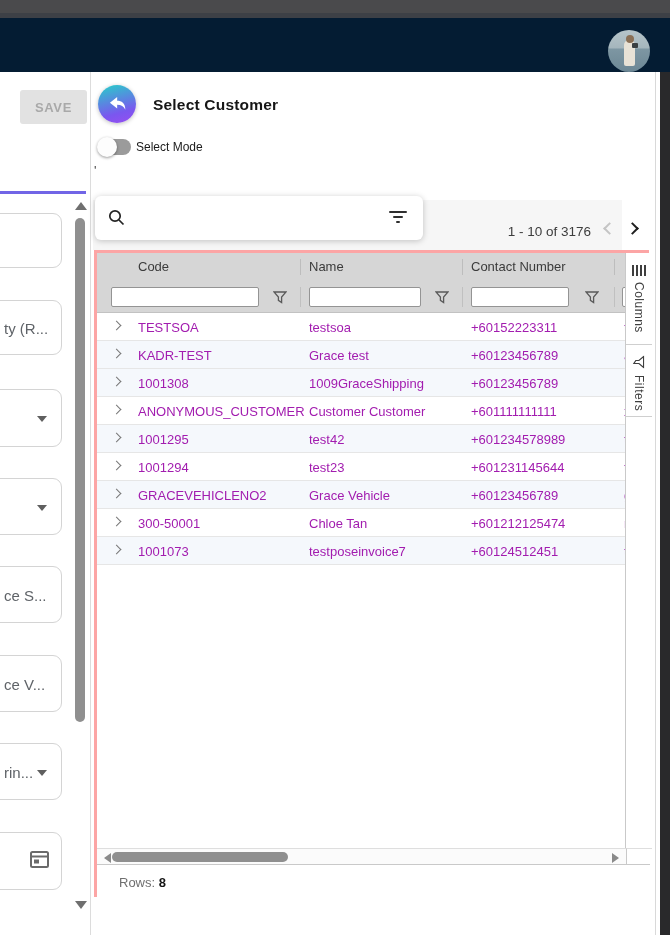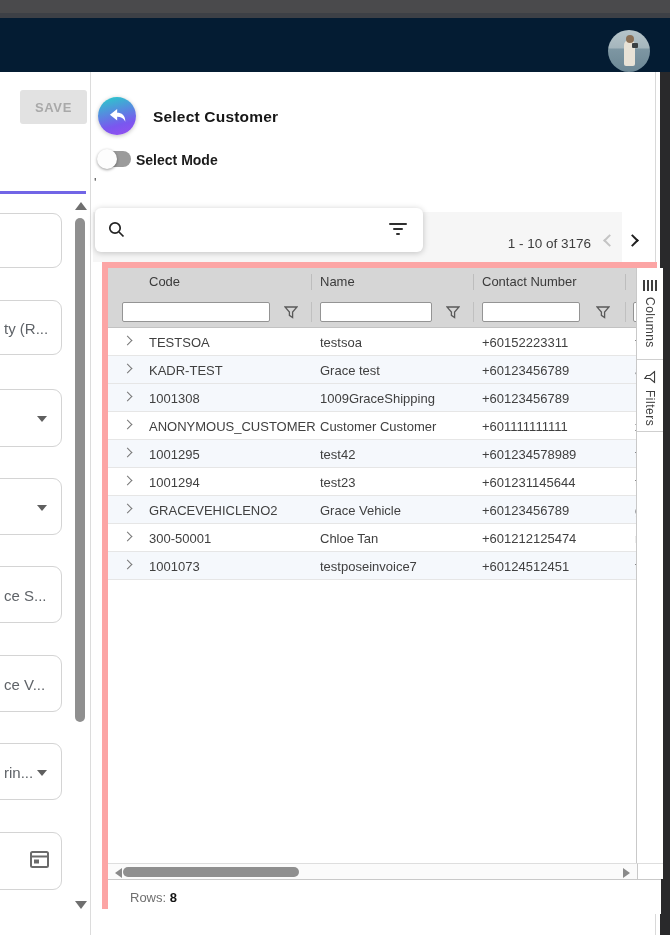--- a/index.html
+++ b/index.html
@@ -36,32 +36,32 @@
            border-left:5px solid transparent; border-right:5px solid transparent; border-top:6px solid #5f5f5f; }
   .cal-icon { position:absolute; left:69px; top:50%; transform:translateY(-50%); }
 
   .v-scroll-up { position:absolute; left:75px; top:130px; width:0; height:0;
                  border-left:6px solid transparent; border-right:6px solid transparent; border-bottom:8px solid #6f6f6f; cursor:pointer;}
   .v-scroll-dn { position:absolute; left:75px; top:829px; width:0; height:0;
                  border-left:6px solid transparent; border-right:6px solid transparent; border-top:8px solid #6f6f6f; cursor:pointer;}
   .v-thumb { position:absolute; left:75px; top:146px; width:10px; height:504px; background:#8f8f8f; border-radius:5px; cursor:grab; }
 
   
-  .main { position:absolute; left:92px; top:72px; width:563px; height:734px; background:#fff;margin-top:12px; }
+  .main { position:absolute; left:92px; top:72px; width:563px; height:734px; background:#fff; }
 
   .back-btn { position:absolute; left:6px; top:13px; width:38px; height:38px; border-radius:50%;
               background:linear-gradient(165deg,#26d0c9 0%,#7a57ef 70%,#974ef0 100%);
               border:none; cursor:pointer; box-shadow:0 1px 4px rgba(0,0,0,.25); }
   .back-btn svg { position:absolute; left:8px; top:9px; }
   .panel-title { position:absolute; left:61px; top:24px; font-size:15.5px; font-weight:600; color:#161616; letter-spacing:.2px; }
 
   .toggle { position:absolute; left:7px; top:67px; width:32px; height:16px; background:#9b9b9b; border-radius:8px; cursor:pointer; }
   .toggle .knob { position:absolute; left:-2px; top:-2px; width:20px; height:20px; background:#fdfdfd; border-radius:50%;
                   box-shadow:0 1px 3px rgba(0,0,0,.4); }
-  .toggle-label { position:absolute; left:44px; top:68px; font-size:14px; font-weight:700; color:#1b1b1b; }
+  .toggle-label { position:absolute; left:44px; top:68px; font-size:12px; font-weight:400; color:#1b1b1b; }
   .stray { position:absolute; left:2px; top:91px; font-size:13px; color:#444; }
 
   .toolbar-band { position:absolute; left:1px; top:128px; width:529px; height:50px; background:#f6f6f6; }
 
   .search-card { position:absolute; left:3px; top:124px; width:328px; height:44px; background:#fff; border-radius:6px;
                  box-shadow:0 1px 6px rgba(0,0,0,.22); }
   .search-card svg.mag { position:absolute; left:13px; top:13px; }
   .search-input { position:absolute; left:36px; top:7px; width:240px; height:30px; border:none; outline:none;
                   font-family:"Liberation Sans",sans-serif; font-size:14.5px; color:#333; background:transparent; }
   .search-input::placeholder { color:#8c8c8c; }
@@ -71,39 +71,39 @@
   .flt-lines i:nth-child(2){ top:5px; width:10px; }
   .flt-lines i:nth-child(3){ top:10px; width:4px; }
 
   .pager { position:absolute; right:18px; top:152px; display:flex; align-items:flex-start; gap:14px; }
   .pager-text { font-size:13.5px; color:#3d3d3d; }
   .chev { width:9px; height:9px; border-right:2.5px solid; border-bottom:2.5px solid; cursor:pointer; }
   .chev.prev { transform:rotate(135deg); color:#c4c4c4; border-color:#c4c4c4; }
   .chev.next { transform:rotate(-45deg); color:#1f1f1f; border-color:#1f1f1f; }
 
   
-  .grid { position:absolute; left:10px; top:178px; width:555px; height:647px; border:6px solid #fca5a5; background:#fff; }
+  .grid { position:absolute; left:2px; top:178px; width:555px; height:647px; border:3px solid #fca5a5; background:#fff; }
   .viewport { position:absolute; left:0; top:0; width:529px; height:595px; border-right:1px solid #c9c9c9; overflow:hidden; background:#fff; }
 
   .ghead { position:absolute; left:0; top:0; width:529px; height:28px; background:#d6d6d6; }
   .ghead .hcell { position:absolute; top:6px; font-size:13px; color:#3b3b3b; cursor:pointer; white-space:nowrap; }
   .hsep { position:absolute; top:6px; width:1px; height:16px; background:#bdbdbd; }
 
   .gfilter { position:absolute; left:0; top:28px; width:529px; height:32px; background:#d6d6d6; border-bottom:1px solid #c2c2c2; }
   .fin { position:absolute; top:6px; height:20px; border:1px solid #949494; border-radius:2px; background:#fff;
          font-family:"Liberation Sans",sans-serif; font-size:12px; padding:0 4px; outline:none; }
   .funnel { position:absolute; top:9px; cursor:pointer; }
   .fsep { position:absolute; top:6px; width:1px; height:20px; background:#c0c0c0; }
 
   .gbody { position:absolute; left:0; top:60px; width:529px; }
   .grow { position:relative; width:529px; height:28px; background:#fff; border-bottom:1px solid #e6e6e6; cursor:pointer; }
   .grow.alt { background:#f5f8fc; }
   .grow .rchev { position:absolute; left:16px; top:6px; width:7px; height:7px; border-right:1.6px solid #777;
                  border-top:1.6px solid #777; transform:rotate(45deg); margin-top:3px; cursor:pointer; }
-  .grow .cell { position:absolute; top:7px; font-size:13px; color:#404040; white-space:nowrap;text-align:center; }
+  .grow .cell { position:absolute; top:7px; font-size:13px; color:#a21caf; white-space:nowrap;text-align:center; }
 
   .c1 { left:41px; } .c2 { left:212px; } .c3 { left:374px; } .c4 { left:527px; }
 
   
   .toolstrip { position:absolute; left:529px; top:0; width:26px; height:595px; background:#fff; }
   .tooltab { position:absolute; left:0; width:26px; border-bottom:1px solid #cfcfcf; background:#fff;
              display:flex; flex-direction:column; align-items:center; padding-top:10px; cursor:pointer; }
   .tooltab .vlabel { writing-mode:vertical-rl; font-size:12px; color:#3f3f3f; margin-top:6px; letter-spacing:.5px; }
   .tab-columns { top:2px; height:90px; }
   .tab-filters { top:92px; height:72px; }

